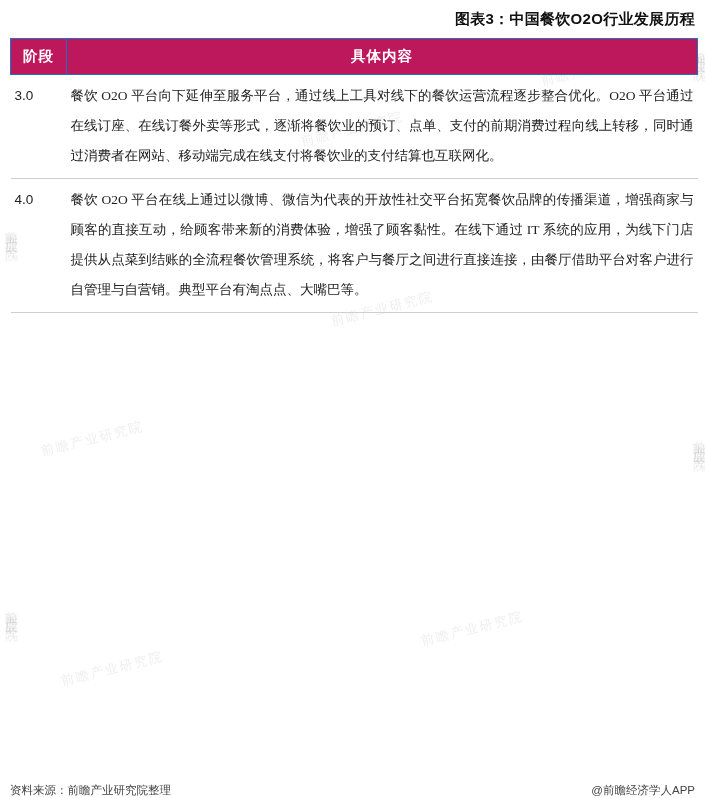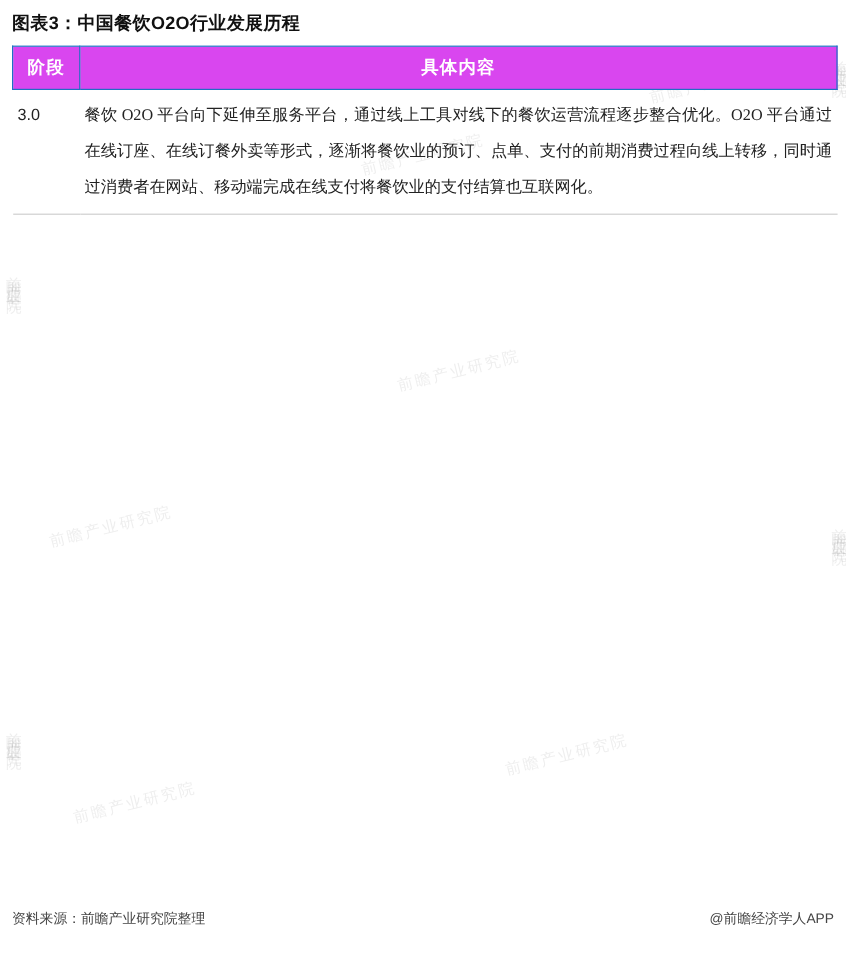--- a/index.html
+++ b/index.html
@@ -16,37 +16,37 @@
     overflow: hidden;
   }
   .page {
     width: 705px;
     height: 798px;
     position: relative;
     box-sizing: border-box;
     padding: 0 10px;
   }
   .chart-title {
-    text-align: left;
+    text-align: right;
     font-size: 15px;
     font-weight: bold;
     color: #111;
     padding: 10px 0 9px 0;
     letter-spacing: 0.3px;
     font-family: "Liberation Sans", "DejaVu Sans", sans-serif;
   }
   table.main-table {
     width: 685px;
     border-collapse: collapse;
     table-layout: fixed;
     position: relative;
     z-index: 2;
   }
   table.main-table th {
-    background: #d946ef;
+    background: #be185d;
     color: #ffffff;
     font-size: 14.5px;
     font-weight: bold;
     padding: 8px 0;
     text-align: center;
     border: 1px solid #1f6fc4;
     font-family: "Liberation Sans", "DejaVu Sans", sans-serif;
     letter-spacing: 1px;
     margin-top: 24px;
   }
@@ -74,21 +74,21 @@
     padding-right: 10px;
     color: #222;
   }
   tr.row:last-child td {
     border-bottom: 1px solid #cfcfcf;
   }
   .footer {
     position: absolute;
     left: 10px;
     right: 10px;
-    bottom: 25px;
+    bottom: 0;
     display: flex;
     justify-content: space-between;
     align-items: center;
     font-size: 11.5px;
     color: #555;
     font-family: "Liberation Sans", "DejaVu Sans", sans-serif;
   }
   .footer .source { color: #444; }
   .footer .brand { color: #444; }
   
@@ -140,20 +140,24 @@
       <tr>
         <th class="col-stage">阶段</th>
         <th class="col-content">具体内容</th>
       </tr>
     </thead>
     <tbody>
       <tr class="row">
         <td class="stage-cell">3.0</td>
         <td class="content-cell">餐饮 O2O 平台向下延伸至服务平台，通过线上工具对线下的餐饮运营流程逐步整合优化。O2O 平台通过在线订座、在线订餐外卖等形式，逐渐将餐饮业的预订、点单、支付的前期消费过程向线上转移，同时通过消费者在网站、移动端完成在线支付将餐饮业的支付结算也互联网化。</td>
       </tr>
+      <tr class="row">
+        <td class="stage-cell">4.0</td>
+        <td class="content-cell">餐饮 O2O 平台在线上通过以微博、微信为代表的开放性社交平台拓宽餐饮品牌的传播渠道，增强商家与顾客的直接互动，给顾客带来新的消费体验，增强了顾客黏性。在线下通过 IT 系统的应用，为线下门店提供从点菜到结账的全流程餐饮管理系统，将客户与餐厅之间进行直接连接，由餐厅借助平台对客户进行自管理与自营销。典型平台有淘点点、大嘴巴等。</td>
+      </tr>
     </tbody>
   </table>
 
   <div class="footer">
     <span class="source">资料来源：前瞻产业研究院整理</span>
     <span class="brand">@前瞻经济学人APP</span>
   </div>
 
 </div>
 

